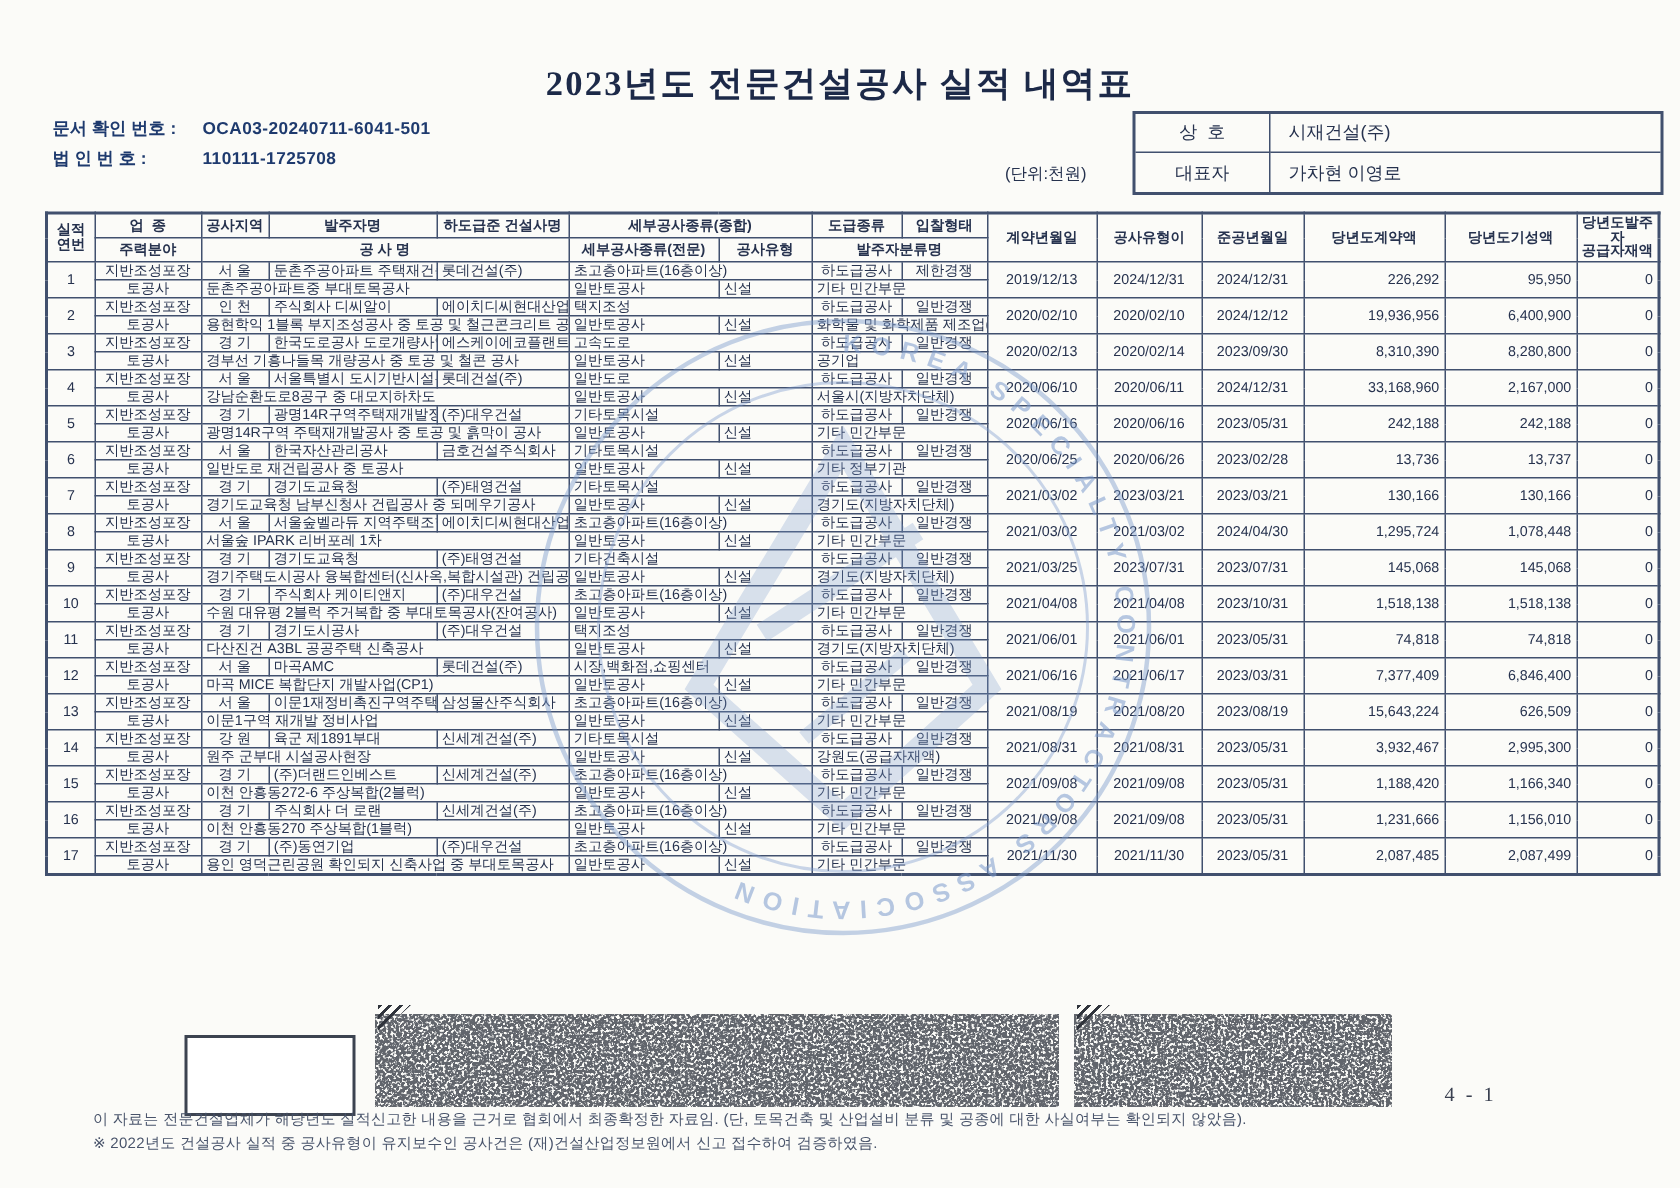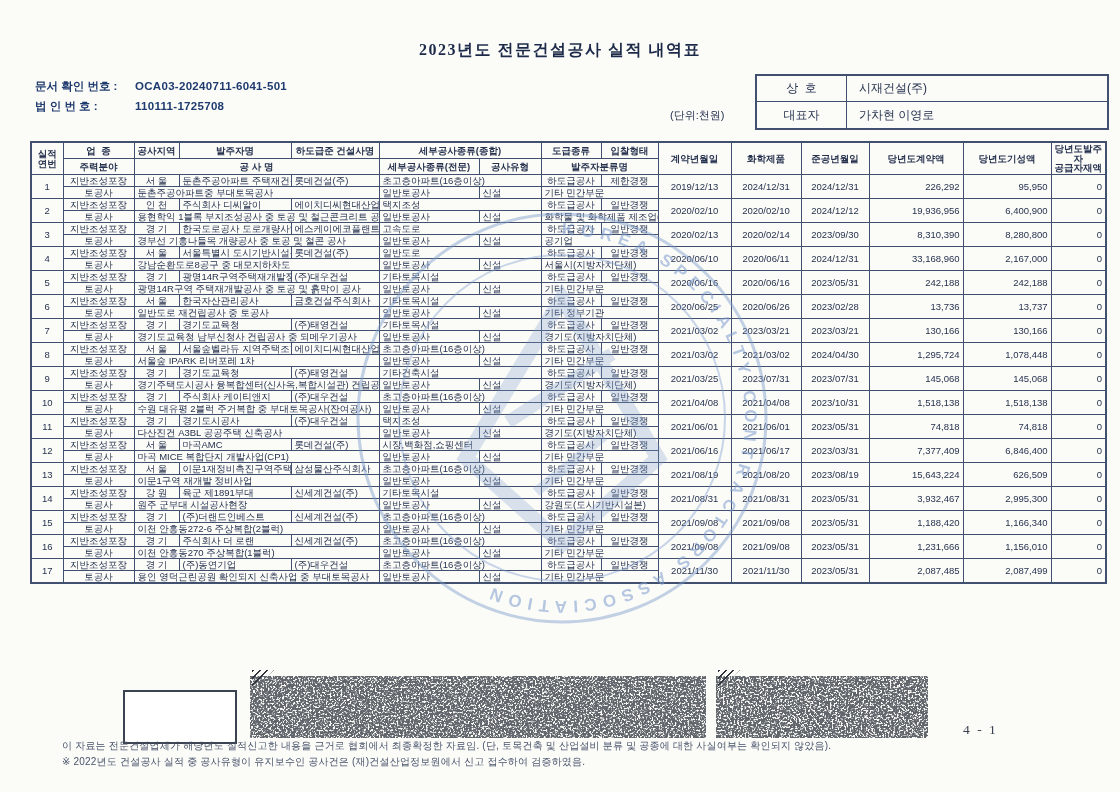--- a/index.html
+++ b/index.html
@@ -3,21 +3,21 @@
 <meta charset="utf-8">
 <style>
   :root{
     --ink:#26324e; --border:#41506e; --title:#1c2948; --navy:#1e3a6e;
     --stamp:#7d9ccd; --note:#48536a;
   }
   html,body{margin:0;padding:0;}
   .page{position:relative;width:1120px;height:792px;background:#fbfbf8;overflow:hidden;
         font-family:"Liberation Sans","DejaVu Sans",sans-serif;color:var(--ink);}
   .title{position:absolute;left:0;right:0;top:40px;text-align:center;
-         font-family:"Liberation Serif","DejaVu Serif",serif;font-size:16px;font-weight:bold;
+         font-family:"Liberation Serif","DejaVu Serif",serif;font-size:23px;font-weight:bold;
          color:var(--title);letter-spacing:1.5px;}
   .doc-info{position:absolute;left:35px;top:76px;font-size:11.5px;font-weight:bold;color:var(--navy);line-height:20px;}
   .doc-info .lbl{white-space:pre;display:inline-block;min-width:100px;}
   .doc-info .val{margin-left:0;font-weight:bold;letter-spacing:0.3px;}
   .unit-note{position:absolute;left:670px;top:108px;font-size:11px;color:var(--ink);white-space:pre;}
   .company-box{position:absolute;left:755px;top:74px;width:350px;height:52px;
       border:2px solid var(--border);display:grid;grid-template-columns:90px 1fr;grid-template-rows:1fr 1fr;
       font-size:12px;font-weight:normal;color:var(--ink);background:transparent;}
   .company-box .cell{display:flex;align-items:center;border-bottom:1.5px solid var(--border);}
   .company-box .cell.last{border-bottom:none;}
@@ -88,21 +88,21 @@
         <th rowspan="2">실적
 연번</th>
         <th>업  종</th>
         <th>공사지역</th>
         <th>발주자명</th>
         <th>하도급준 건설사명</th>
         <th colspan="2">세부공사종류(종합)</th>
         <th>도급종류</th>
         <th>입찰형태</th>
         <th rowspan="2">계약년월일</th>
-        <th rowspan="2">화학제품</th>
+        <th rowspan="2">공사유형이</th>
         <th rowspan="2">준공년월일</th>
         <th rowspan="2">당년도계약액</th>
         <th rowspan="2">당년도기성액</th>
         <th rowspan="2">당년도발주자
 공급자재액</th>
       </tr>
       <tr>
         <th>주력분야</th>
         <th colspan="3">공 사 명</th>
         <th>세부공사종류(전문)</th>
@@ -424,21 +424,21 @@
           <td class="c" rowspan="2">2023/05/31</td>
           <td class="r" rowspan="2">3,932,467</td>
           <td class="r" rowspan="2">2,995,300</td>
           <td class="r" rowspan="2">0</td>
         </tr>
         <tr>
           <td class="c">토공사</td>
           <td class="l" colspan="3">원주 군부대 시설공사현장</td>
           <td class="l">일반토공사</td>
           <td class="l">신설</td>
-          <td class="l" colspan="2">강원도(도시기반시설본)</td>
+          <td class="l" colspan="2">강원도(공급자재액)</td>
         </tr>
         <tr>
           <td class="c" rowspan="2">15</td>
           <td class="c">지반조성포장</td>
           <td class="c">경 기</td>
           <td class="l">(주)더랜드인베스트</td>
           <td class="l">신세계건설(주)</td>
           <td class="l" colspan="2">초고층아파트(16층이상)</td>
           <td class="c">하도급공사</td>
           <td class="c">일반경쟁</td>

